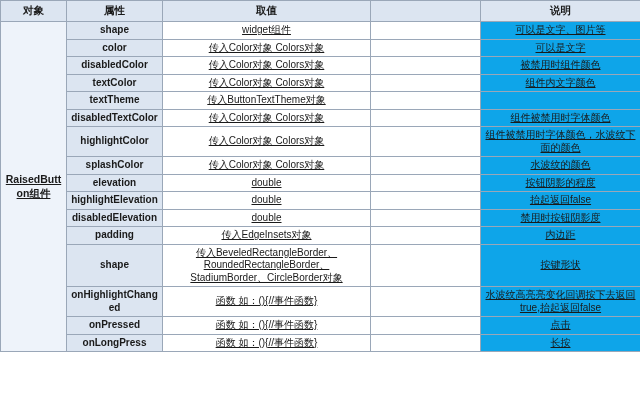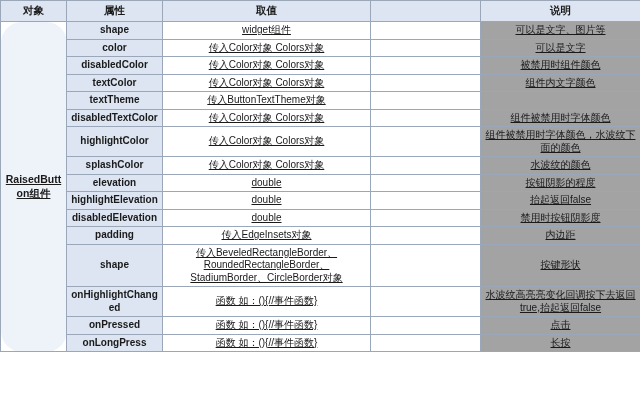--- a/index.html
+++ b/index.html
@@ -38,34 +38,33 @@
   thead th {
     background: #dce5f1;
     font-weight: bold;
     height: 16px;
     font-size: 10.5px;
   }
   td.obj-cell {
     background: #eef3fa;
     font-weight: bold;
     font-size: 10.5px;
-    border-radius: 21px;
   }
   td.attr-cell {
     background: #dce5f1;
     font-weight: bold;
   }
   td.val-cell {
     background: #ffffff;
   }
   td.blank-cell {
     background: #ffffff;
   }
   td.desc-cell {
-    background: #a3a3a3;
+    background: #0ea5e9;
   }
   .multiline {
     white-space: pre-line;
     text-decoration: underline;
   }
 </style>
 </head>
 <body>
 
 <table class="prop-table">

